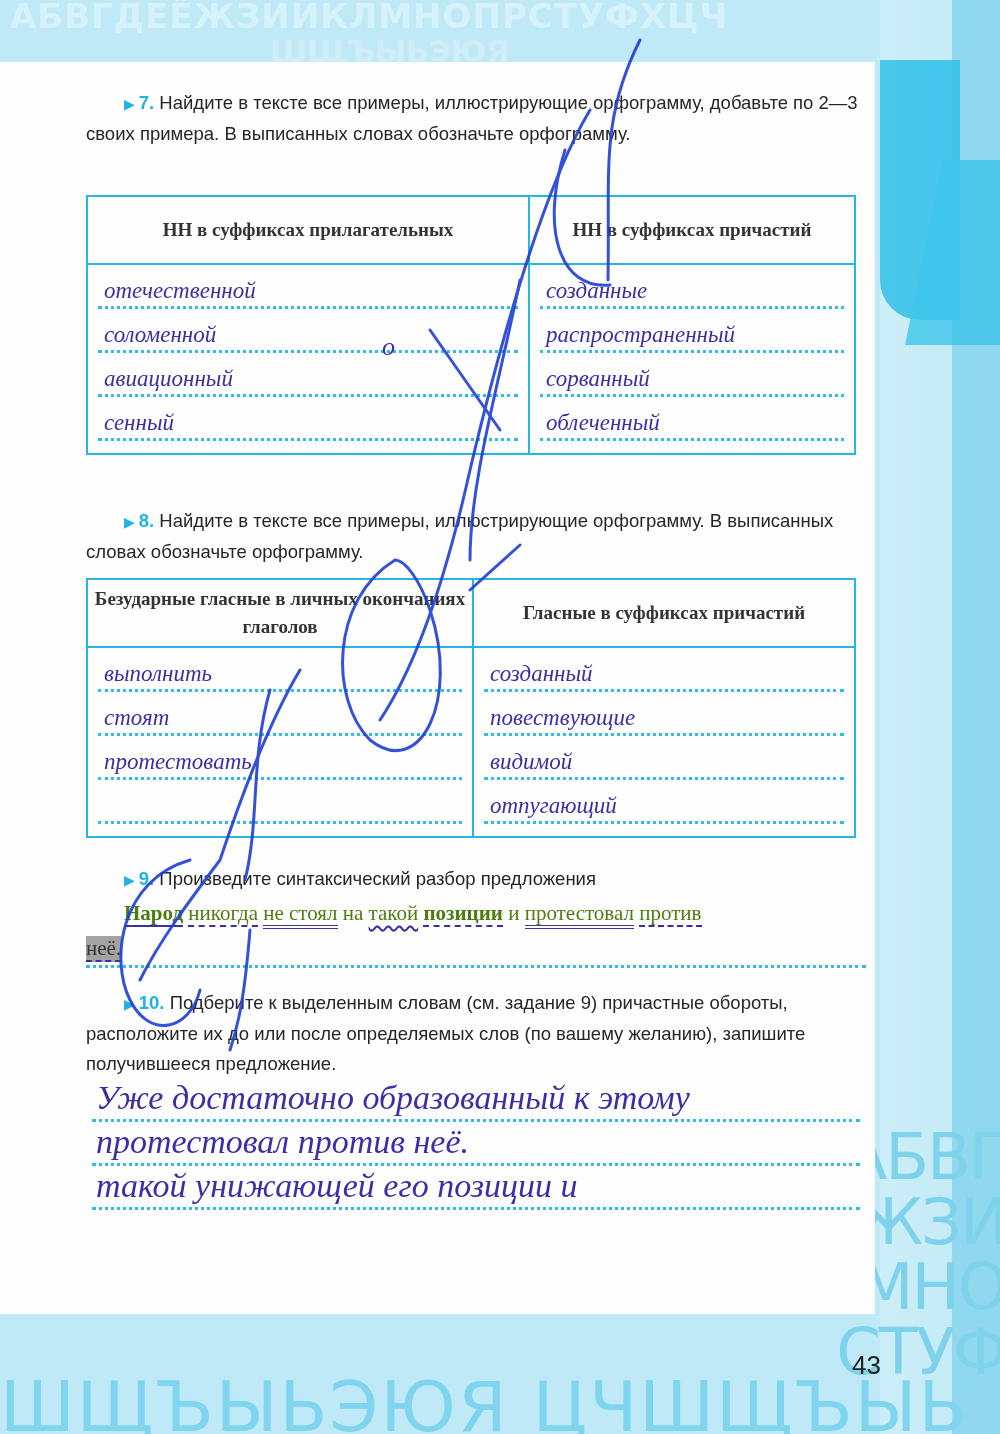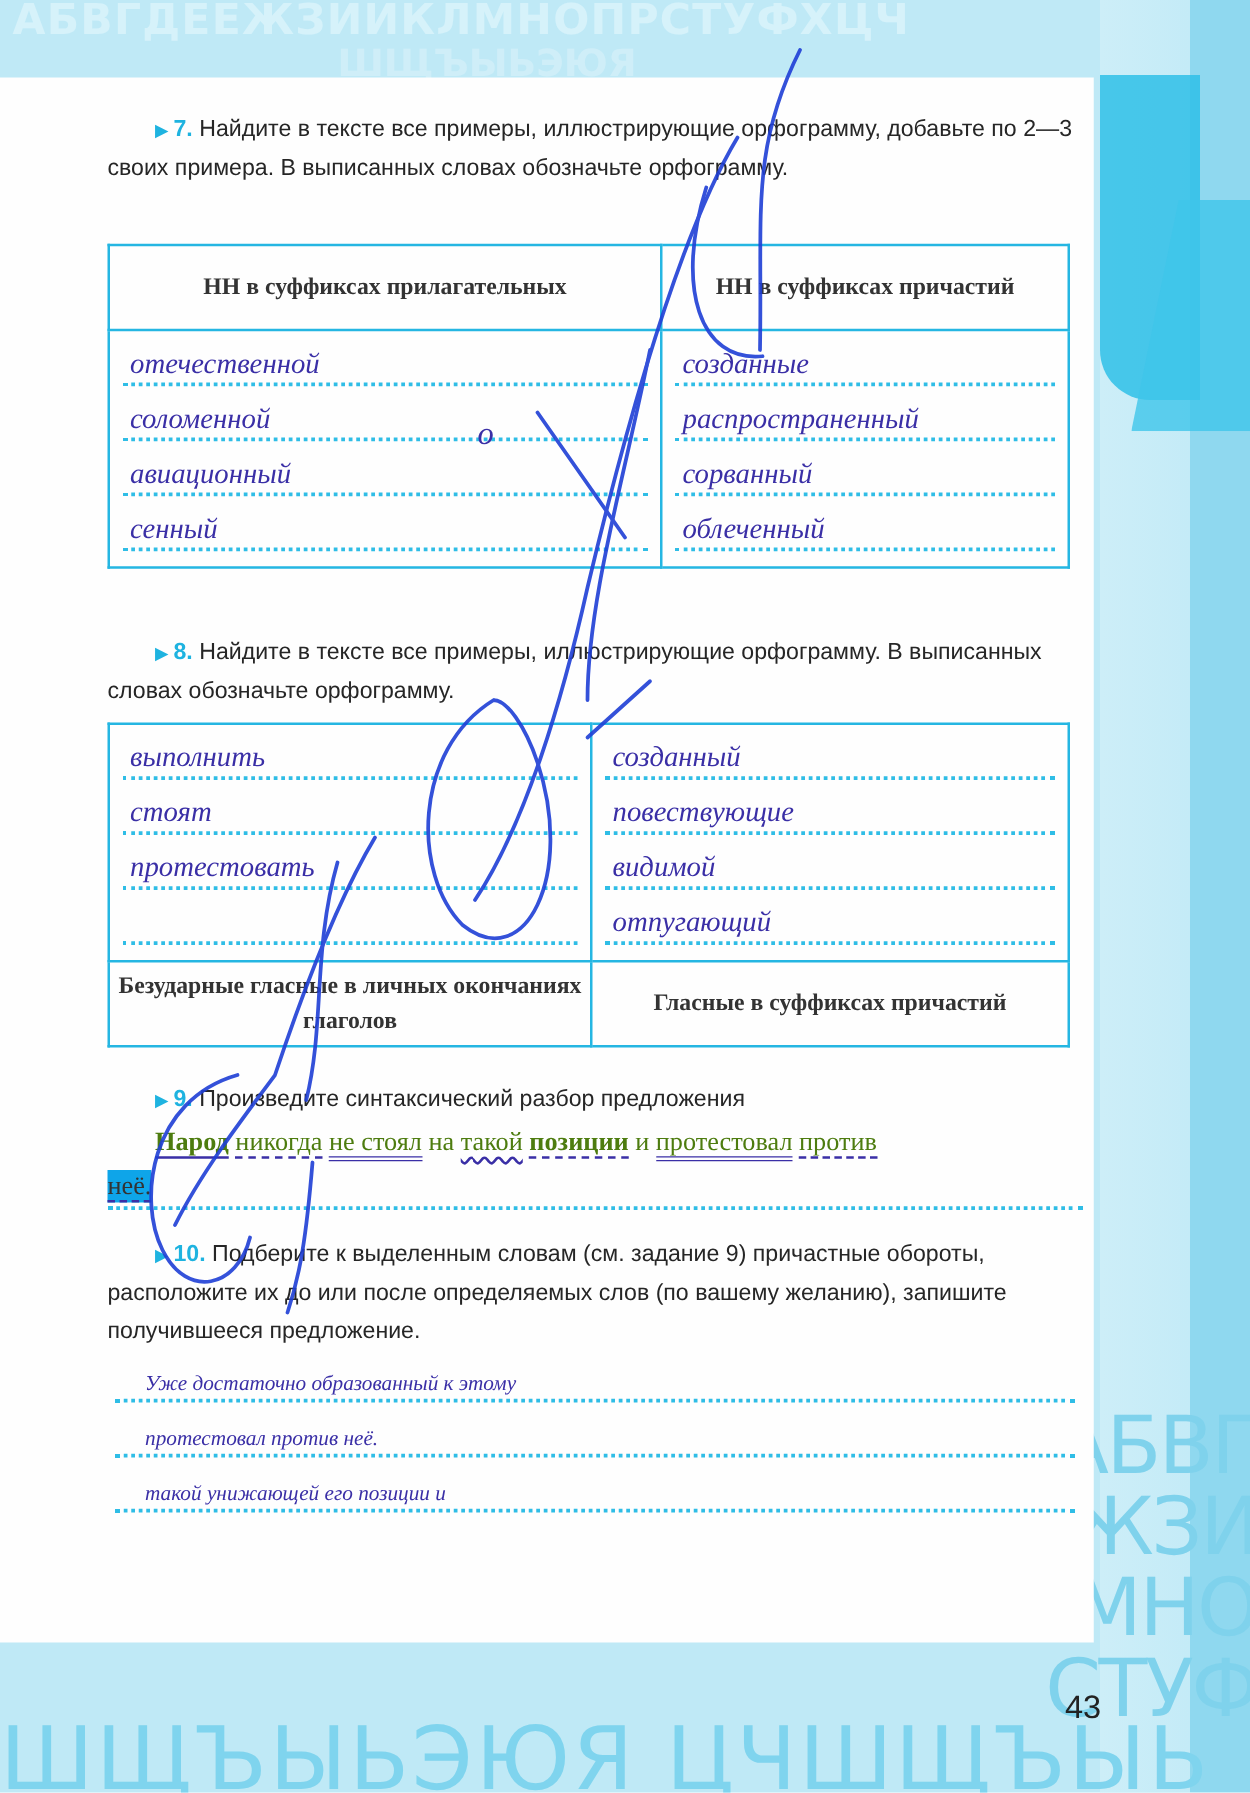--- a/index.html
+++ b/index.html
@@ -94,26 +94,26 @@
   .u-double { border-bottom: 4px double #3a2fa6; }
   .u-dash { border-bottom: 2px dashed #3a2fa6; }
   .u-wave { text-decoration: underline wavy #3a2fa6; text-underline-offset: 5px; }
   .u-dotdash { border-bottom: 2px dashed #3a2fa6; }
   .sent-line {
     position: absolute; left: 86px; top: 936px; width: 780px; height: 32px;
     border-bottom: 3px dotted #2fbde6;
   }
   .sent-line span {
     font-family: "Liberation Serif", serif; font-size: 21px; color: #333;
-    border-bottom: 2px dashed #3a2fa6; background: #0ea5e9;
+    border-bottom: 2px dashed #3a2fa6; background: #a3a3a3;
   }
 
   .answer-lines { position: absolute; left: 92px; top: 1078px; width: 768px; }
   .answer-lines .line { height: 44px; }
-  .answer-lines .hw { font-size: 17px; left: 24px; }
+  .answer-lines .hw { font-size: 34px; left: 4px; }
 
   
   .pen { position: absolute; left: 0; top: 0; width: 1000px; height: 1434px; pointer-events: none; }
 </style>
 </head>
 <body>
 
 <div class="bg-top-letters">АБВГДЕЁЖЗИЙКЛМНОПРСТУФХЦЧ</div>
 <div class="bg-top-letters2">ШЩЪЫЬЭЮЯ</div>
 <div class="bg-right-strip"></div>
@@ -172,53 +172,53 @@
   </table>
 <span class="hw" style="position:absolute; left:382px; top:332px; font-size:26px;">о</span>
 
 <div class="task" style="top:506px;">
   <span class="indent"></span><span class="arrow">▶</span><span class="num">8.</span>
   <span>Найдите в тексте все примеры, иллюстрирующие орфограмму. В выписанных словах обозначьте орфограмму.</span>
 </div>
 
 <table class="ws" style="left:86px; top:578px; width:770px;">
   <tbody>
-      <tr>
-    <td style="padding-bottom:12px;">
-      <div class="line">
-            <span class="hw">выполнить</span>
-          </div>
-      <div class="line">
-            <span class="hw">стоят</span>
-          </div>
-      <div class="line">
-            <span class="hw">протестовать</span>
-          </div>
-      <div class="line">
-            <span class="hw"></span>
-          </div>
-    </td>
-    <td style="padding-bottom:12px;">
-      <div class="line">
-            <span class="hw">созданный</span>
-          </div>
-      <div class="line">
-            <span class="hw">повествующие</span>
-          </div>
-      <div class="line">
-            <span class="hw">видимой</span>
-          </div>
-      <div class="line">
-            <span class="hw">отпугающий</span>
-          </div>
-    </td>
-  </tr>
-  <tr style="height:68px;">
+      <tr style="height:68px;">
     <th style="width:386px;">Безударные гласные в личных окончаниях глаголов</th>
     <th>Гласные в суффиксах причастий</th>
+  </tr>
+  <tr>
+    <td style="padding-bottom:12px;">
+      <div class="line">
+            <span class="hw">выполнить</span>
+          </div>
+      <div class="line">
+            <span class="hw">стоят</span>
+          </div>
+      <div class="line">
+            <span class="hw">протестовать</span>
+          </div>
+      <div class="line">
+            <span class="hw"></span>
+          </div>
+    </td>
+    <td style="padding-bottom:12px;">
+      <div class="line">
+            <span class="hw">созданный</span>
+          </div>
+      <div class="line">
+            <span class="hw">повествующие</span>
+          </div>
+      <div class="line">
+            <span class="hw">видимой</span>
+          </div>
+      <div class="line">
+            <span class="hw">отпугающий</span>
+          </div>
+    </td>
   </tr>
 </tbody>
   </table>
 
 <div class="task" style="top:864px;">
   <span class="indent"></span><span class="arrow">▶</span><span class="num">9.</span>
   <span>Произведите синтаксический разбор предложения</span>
 </div>
 
 <div class="sentence">

